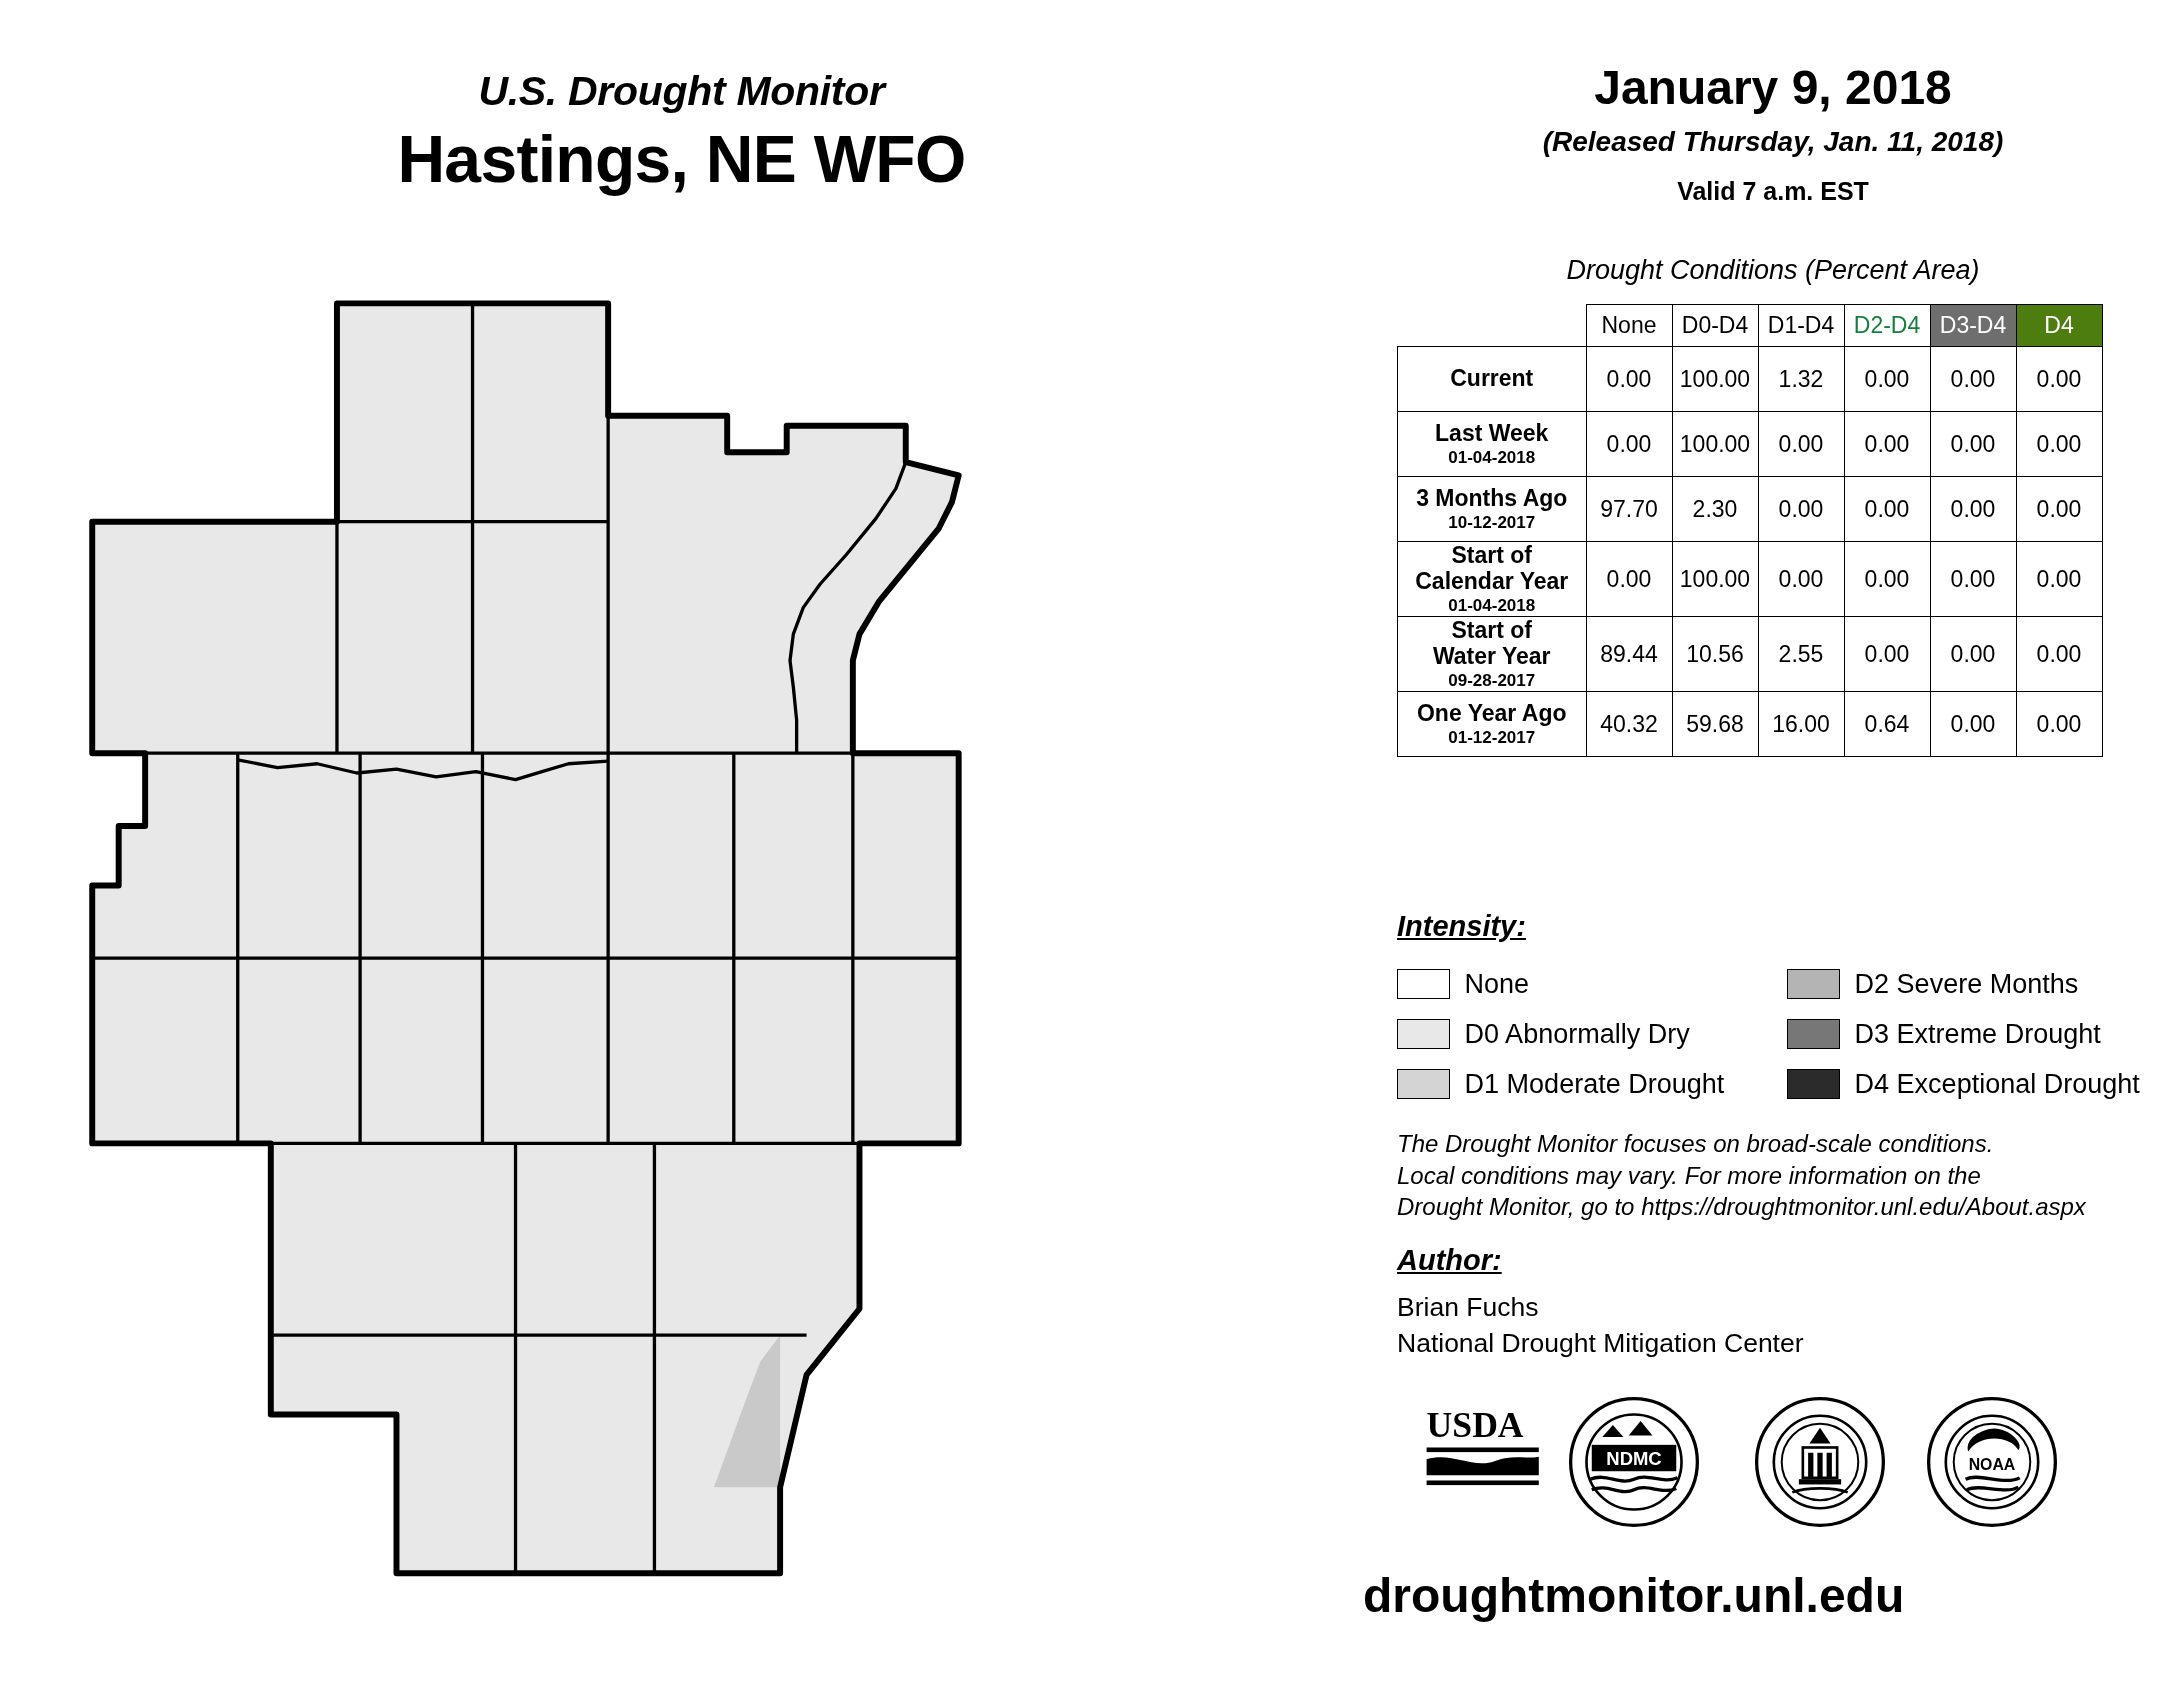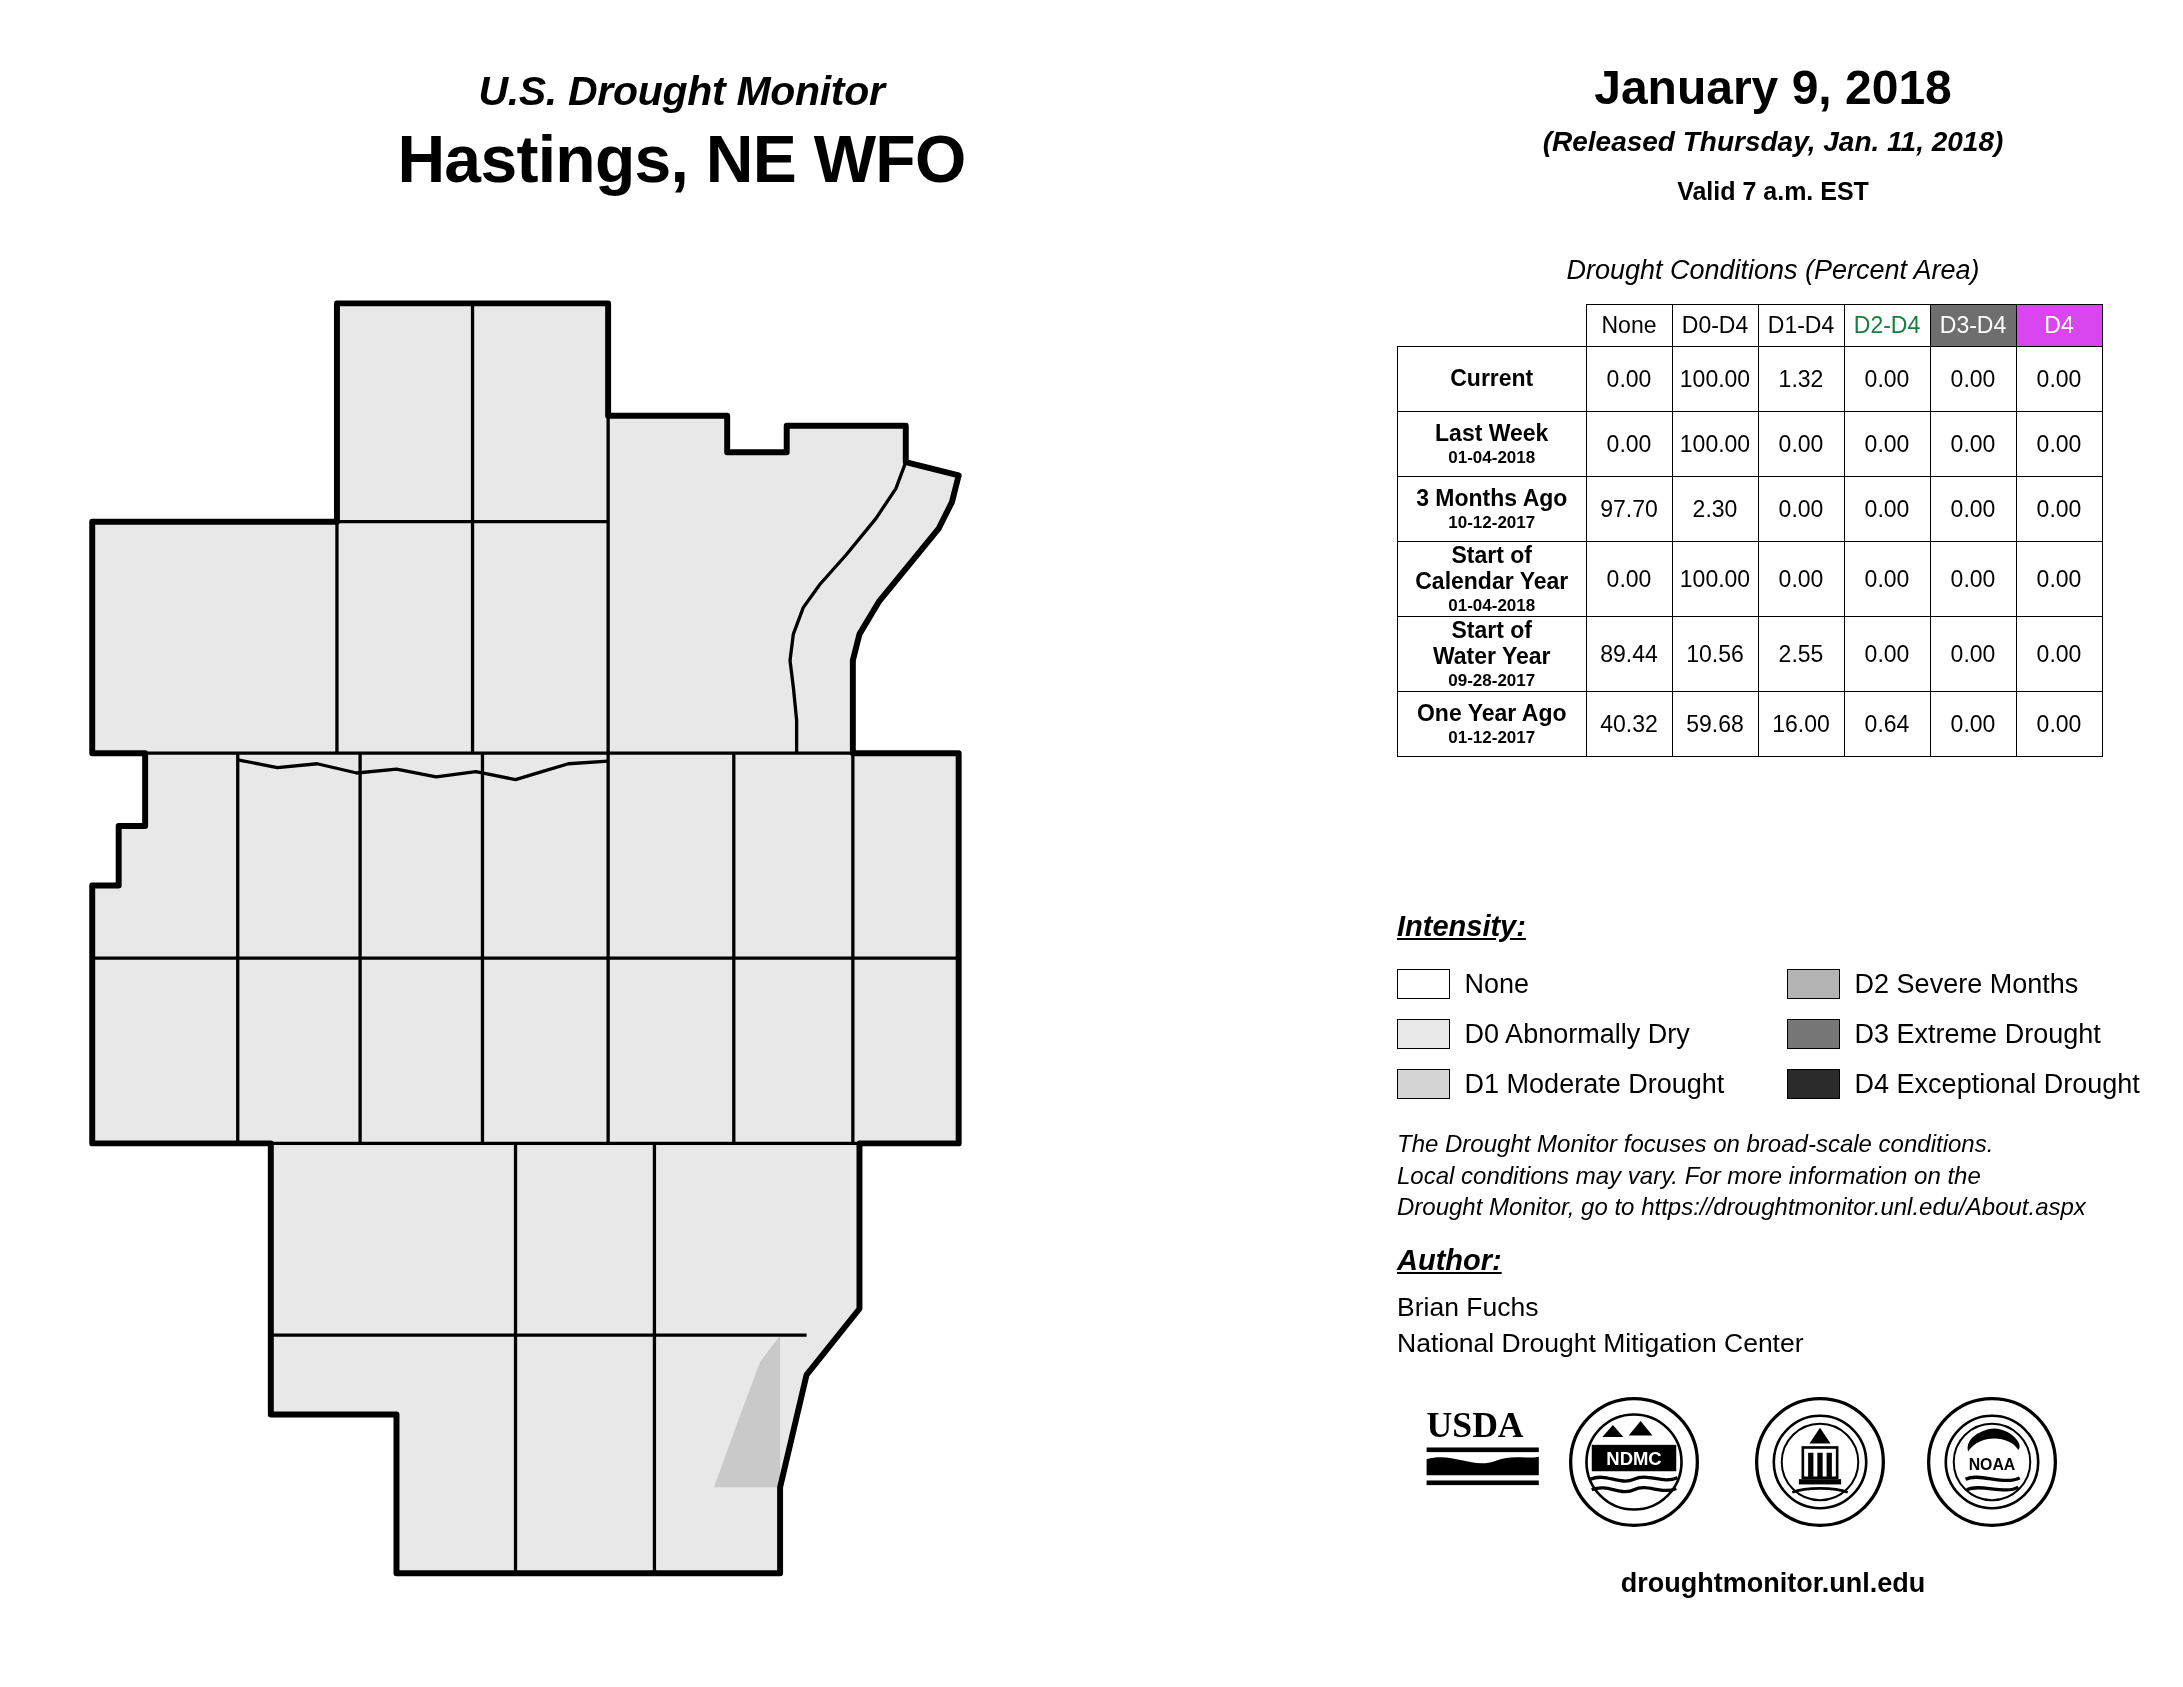--- a/index.html
+++ b/index.html
@@ -126,21 +126,21 @@
     height: 41px;
   }
   .col-label { width: 188px; }
   .col-val { width: 85px; }
   .hdr-blank { border: none !important; }
   .hdr-none { background: #ffffff; color: #000; }
   .hdr-d0 { background: #ffffff; color: #000; }
   .hdr-d1 { background: #ffffff; color: #000; margin-left: 44px; }
   .hdr-d2 { background: #ffffff; color: #15803d; }
   .hdr-d3 { background: #6e6e6e; color: #ffffff; }
-  .hdr-d4 { background: #d946ef; color: #ffffff; }
+  .hdr-d4 { background: #4d7c0f; color: #ffffff; }
   td.rowlabel {
     font-weight: bold;
     font-size: 23px;
     line-height: 1.12;
     padding: 4px 2.6px;
   }
   td.rowlabel .sub {
     display: block;
     font-weight: bold;
     font-size: 17px;
@@ -231,23 +231,22 @@
   .logo-usda { left: 20px; }
   .logo-ndmc { left: 165px; }
   .logo-doc { left: 351px; }
   .logo-noaa { left: 523px; }
 
   .site-url {
     position: absolute;
     top: 1568px;
     left: 0;
     width: 820px;
-    text-align: center;
-    font-weight: bold;
-    font-size: 27px;
+    font-weight: bold;
+    font-size: 48px;
   }
 </style>
 </head>
 <body>
 
 <div class="page">
 
   <div class="left-col">
 
     <div class="title-sub">U.S. Drought Monitor</div>

